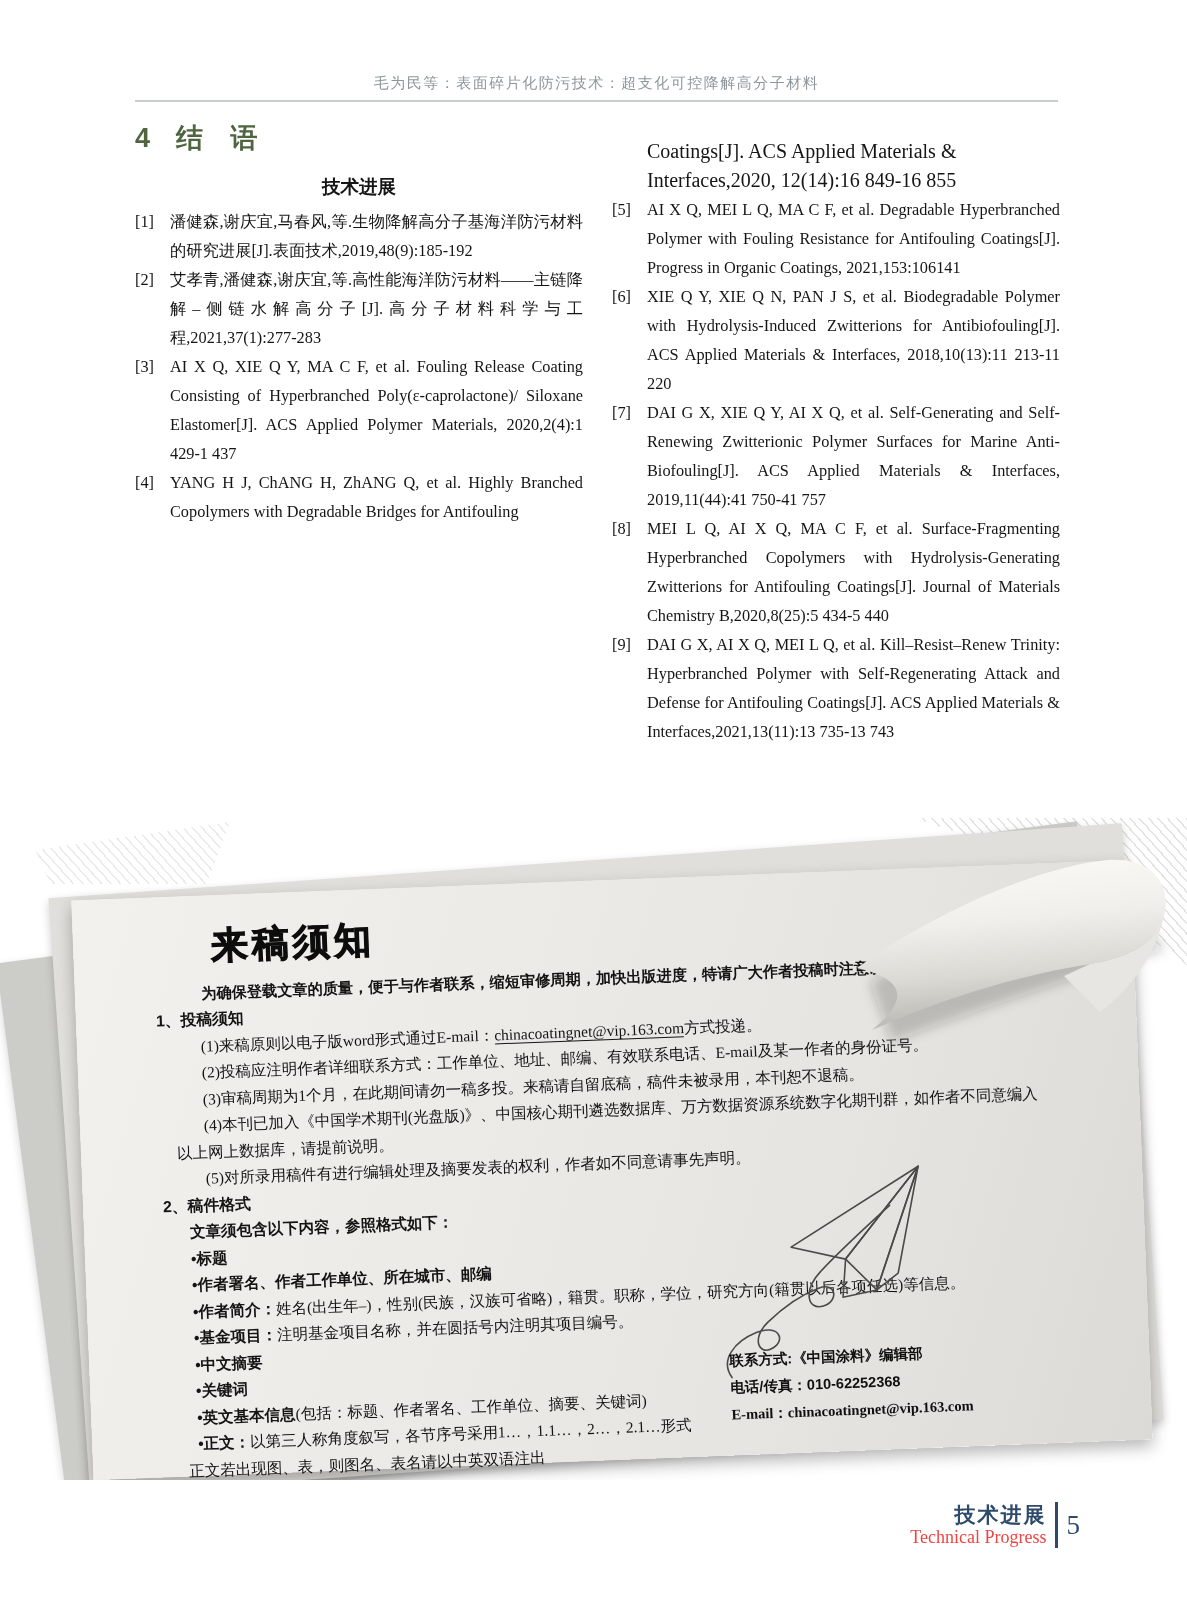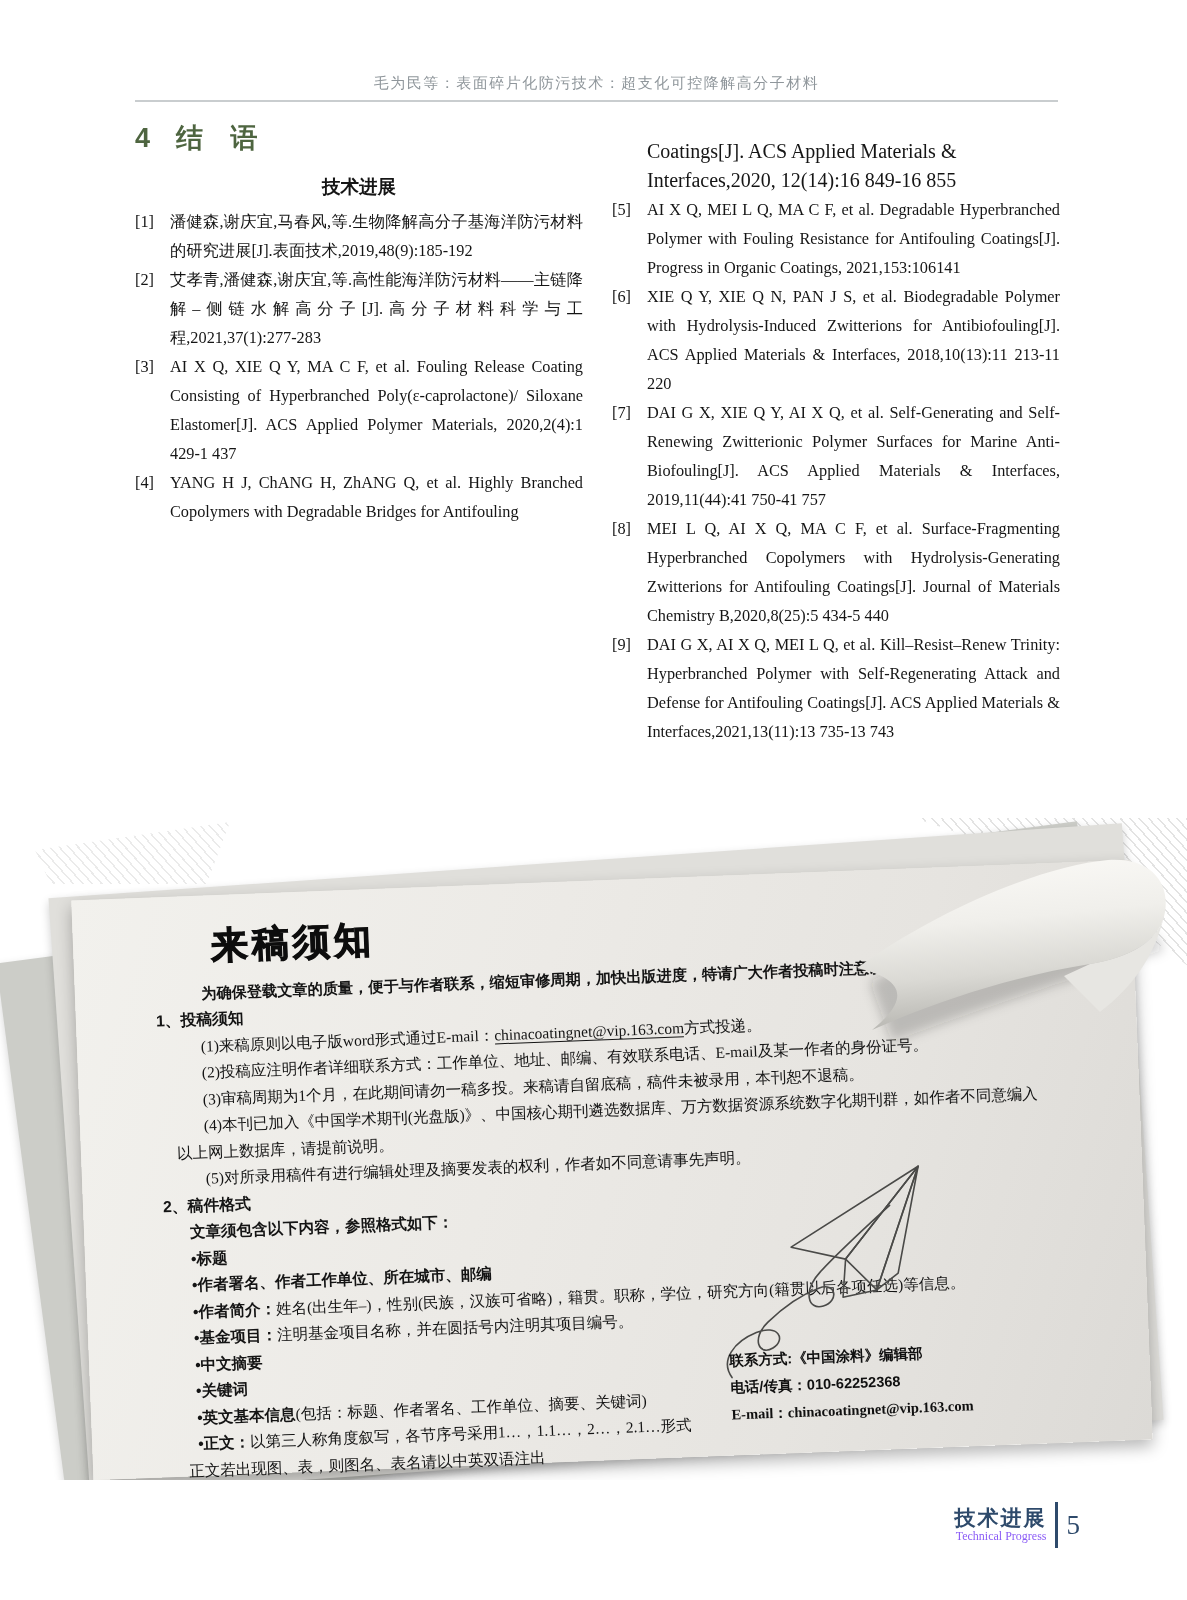--- a/index.html
+++ b/index.html
@@ -63,21 +63,21 @@
   .n-link{border-bottom:1px solid #141414;}
   .n-contact{position:absolute;left:640px;top:472px;width:300px;
     font-family:"Liberation Sans",sans-serif;font-weight:bold;font-size:14.5px;line-height:27px;color:#101010;}
   .airplane{position:absolute;left:628px;top:288px;width:240px;height:220px;}
 
   
   .footer{position:absolute;left:860px;top:1502px;width:220px;display:flex;align-items:center;}
   .f-labels{flex:1;text-align:right;line-height:1.15;}
   .f-cn{font-family:"Liberation Sans",sans-serif;font-weight:bold;font-size:21px;
     letter-spacing:2px;color:#2e4a6b;}
-  .f-en{font-size:12px;color:#8b5cf6;}
+  .f-en{font-size:18px;color:#ef4444;}
   .f-bar{width:3px;height:46px;background:#2e4a6b;margin:0 9px 0 8px;}
   .f-num{font-size:27px;color:#2e4a6b;}
 </style>
 </head>
 <body>
 
 <div class="page">
 
   <div class="running-head">毛为民等：表面碎片化防污技术：超支化可控降解高分子材料</div>
   <div class="head-rule"></div>

